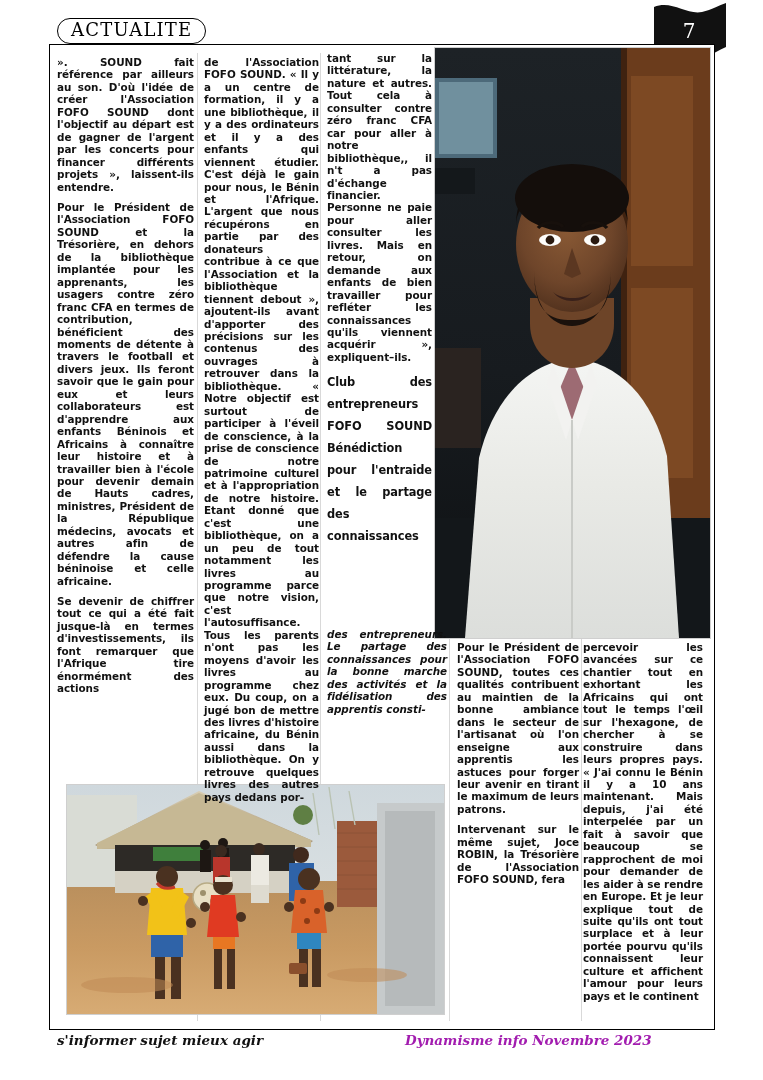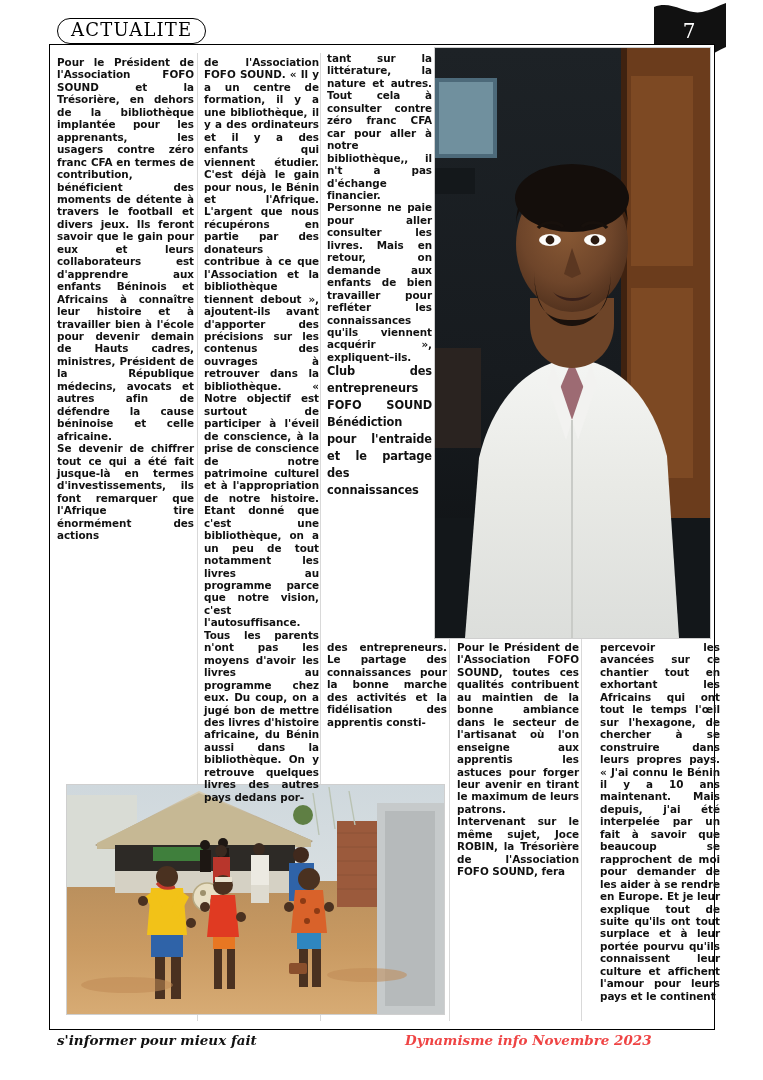--- a/index.html
+++ b/index.html
@@ -26,48 +26,48 @@
 
   .colrule{position:absolute;top:8px;bottom:8px;width:0;border-left:1px solid #d9d9d9;}
 
   
   .col{position:absolute;box-sizing:border-box;
        font-size:10.4px;line-height:12.45px;
        text-align:justify;text-justify:inter-word;
        hyphens:manual;-webkit-hyphens:manual;
        font-weight:600;letter-spacing:-0.05px;color:#111;}
   .col p{margin:0;}
-  .col p + p{margin-top:0px;}
-
-  .subhead{font-size:11.4px;line-height:17px;font-weight:800;
+  .col p + p{margin-top:8px;}
+
+  .subhead{font-size:11.4px;line-height:22px;font-weight:800;
            margin:11px 0 10px 0;letter-spacing:-0.1px;}
 
   
   #c1{left:57px;top:56px;width:137px;}
   #c2{left:204px;top:56px;width:115px;}
   #c3a{left:327px;top:52px;width:105px;}
-  #c3b{left:327px;top:641px;width:120px;}
+  #c3b{left:327px;top:628px;width:120px;font-style:italic;}
   #c4{left:457px;top:641px;width:122px;}
-  #c5{left:600px;top:641px;width:120px;}
+  #c5{left:583px;top:641px;width:120px;}
 
   
   .photo{position:absolute;overflow:hidden;background:#2b2b2b;}
   #photo-portrait{left:434px;top:47px;width:277px;height:592px;
       border:1px solid #cfcfcf;box-sizing:border-box;}
   #photo-kids{left:66px;top:784px;width:379px;height:231px;
       border:1px solid #cfcfcf;box-sizing:border-box;}
 
   
   .footer{position:absolute;left:0;top:1032px;width:763px;height:30px;}
   .foot-left{position:absolute;left:57px;top:0;
      font-family:"DejaVu Serif","Liberation Serif",serif;
      font-style:italic;font-weight:700;font-size:13.5px;color:#111;}
   .foot-right{position:absolute;left:405px;top:0;
      font-family:"DejaVu Serif","Liberation Serif",serif;
-     font-style:italic;font-weight:700;font-size:13.5px;color:#ef4444;}
+     font-style:italic;font-weight:700;font-size:13.5px;color:#a21caf;}
 </style>
 </head>
 <body>
 
 <div class="masthead">
 
   <div class="section-badge">ACTUALITE</div>
 
   <div class="page-flag">
     <svg width="86" height="62" viewBox="0 0 86 62" aria-hidden="true">
@@ -252,20 +252,21 @@
     </g>
     <rect x="222" y="178" width="18" height="11" rx="2" fill="#8a4f2c"></rect>
     <g fill="#c08a55" opacity=".55">
       <ellipse cx="60" cy="200" rx="46" ry="8"></ellipse>
         <ellipse cx="300" cy="190" rx="40" ry="7"></ellipse>
     </g>
   </svg>
 </div>
 
 <div class="col" id="c1">
+  <p>». SOUND fait référence par ailleurs au son. D'où l'idée de créer l'Association FOFO SOUND dont l'objectif au départ est de gagner de l'argent par les concerts pour financer différents projets », laissent-ils entendre.</p>
   <p>Pour le Président de l'Association FOFO SOUND et la Trésorière, en dehors de la bibliothèque implantée pour les apprenants, les usagers contre zéro franc CFA en termes de contribution, bénéficient des moments de détente à travers le football et divers jeux. Ils feront savoir que le gain pour eux et leurs collaborateurs est d'apprendre aux enfants Béninois et Africains à connaître leur histoire et à travailler bien à l'école pour devenir demain de Hauts cadres, ministres, Président de la République médecins, avocats et autres afin de défendre la cause béninoise et celle africaine.</p>
   <p>Se devenir de chiffrer tout ce qui a été fait jusque-là en termes d'investissements, ils font remarquer que l'Afrique tire énormément des actions</p>
 </div>
 
 <div class="col" id="c2">
   <p>de l'Association FOFO SOUND. « Il y a un centre de formation, il y a une bibliothèque, il y a des ordinateurs et il y a des enfants qui viennent étudier. C'est déjà le gain pour nous, le Bénin et l'Afrique. L'argent que nous récupérons en partie par des donateurs contribue à ce que l'Association et la bibliothèque tiennent debout », ajoutent-ils avant d'apporter des précisions sur les contenus des ouvrages à retrouver dans la bibliothèque. « Notre objectif est surtout de participer à l'éveil de conscience, à la prise de conscience de notre patrimoine culturel et à l'appropriation de notre histoire. Etant donné que c'est une bibliothèque, on a un peu de tout notamment les livres au programme parce que notre vision, c'est l'autosuffisance. Tous les parents n'ont pas les moyens d'avoir les livres au programme chez eux. Du coup, on a jugé bon de mettre des livres d'histoire africaine, du Bénin aussi dans la bibliothèque. On y retrouve quelques livres des autres pays dedans por-</p>
 </div>
 
 <div class="col" id="c3a">
   <p>tant sur la littérature, la nature et autres. Tout cela à consulter contre zéro franc CFA car pour aller à notre bibliothèque,, il n't a pas d'échange financier. Personne ne paie pour aller consulter les livres. Mais en retour, on demande aux enfants de bien travailler pour refléter les connaissances qu'ils viennent acquérir », expliquent–ils.</p>
@@ -279,15 +280,15 @@
 <div class="col" id="c4">
   <p>Pour le Président de l'Association FOFO SOUND, toutes ces qualités contribuent au maintien de la bonne ambiance dans le secteur de l'artisanat où l'on enseigne aux apprentis les astuces pour forger leur avenir en tirant le maximum de leurs patrons.</p>
   <p>Intervenant sur le même sujet, Joce ROBIN, la Trésorière de l'Association FOFO SOUND, fera</p>
 </div>
 
 <div class="col" id="c5">
   <p>percevoir les avancées sur ce chantier tout en exhortant les Africains qui ont tout le temps l'œil sur l'hexagone, de chercher à se construire dans leurs propres pays. « J'ai connu le Bénin il y a 10 ans maintenant. Mais depuis, j'ai été interpelée par un fait à savoir que beaucoup se rapprochent de moi pour demander de les aider à se rendre en Europe. Et je leur explique tout de suite qu'ils ont tout surplace et à leur portée pourvu qu'ils connaissent leur culture et affichent l'amour pour leurs pays et le continent</p>
 </div>
 
 <div class="footer">
-  <div class="foot-left">s'informer pour mieux fait</div>
+  <div class="foot-left">s'informer sujet mieux agir</div>
   <div class="foot-right">Dynamisme info Novembre 2023</div>
 </div>
 
 </body></html>

